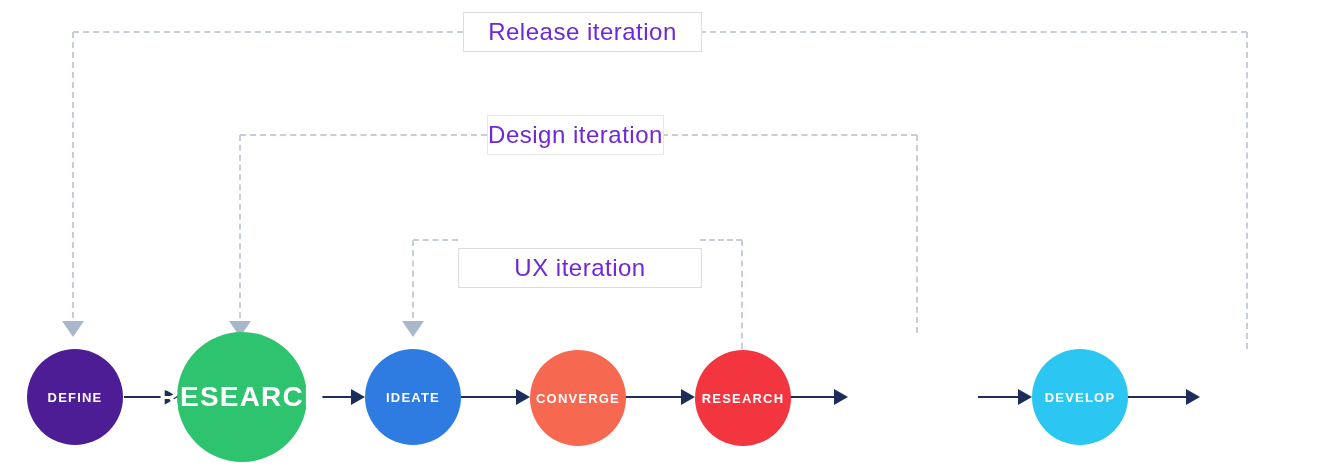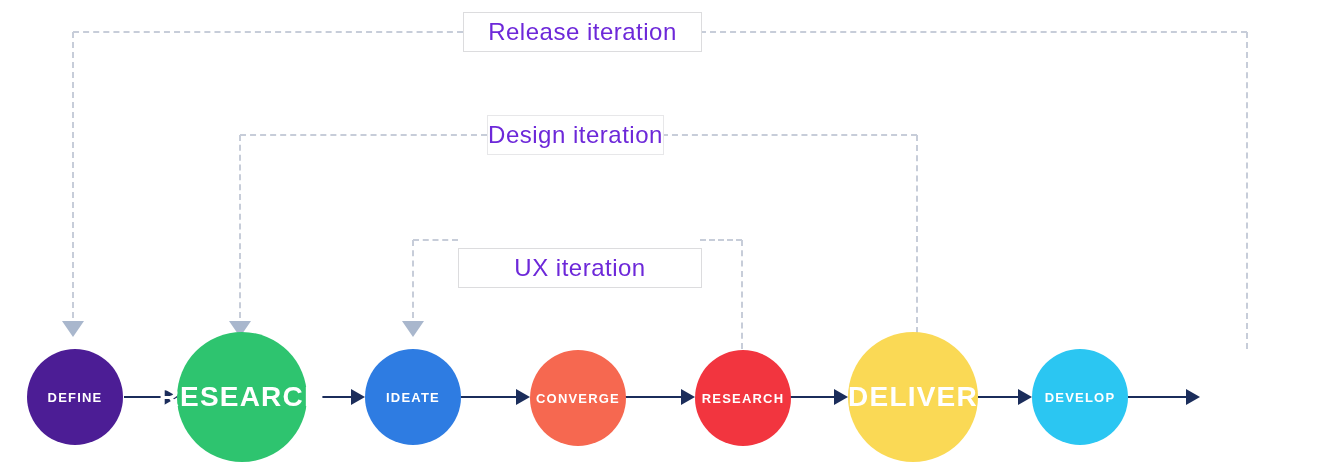--- a/index.html
+++ b/index.html
@@ -130,23 +130,20 @@
   </div>
 
   <div class="stage small" style="left: 530px; top: 350px; background: rgb(246, 104, 80);">
     <span>CONVERGE</span>
   </div>
 
   <div class="stage small" style="left: 695px; top: 350px; background: rgb(242, 53, 63);">
     <span>RESEARCH</span>
   </div>
 
-  <div class="stage large" style="left: 848px; top: 332px; background: rgb(250, 217, 85);">
-    <span>DELIVER</span>
-  </div>
 
   <div class="stage small" style="left: 1032px; top: 349px; background: rgb(43, 198, 242); align-items: center;">
     <span>DEVELOP</span>
   </div>
 
 
   <div class="flow-line" style="left:124px;  width:42px;"></div>
   <div class="flow-head" style="left:164px;"></div>
 
   <div class="flow-line" style="left:307px;  width:46px;"></div>

